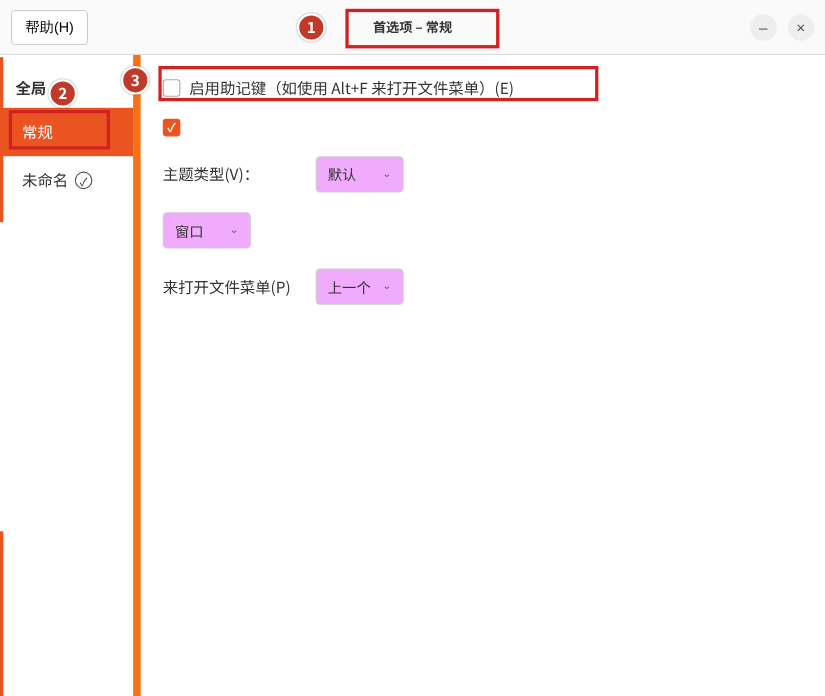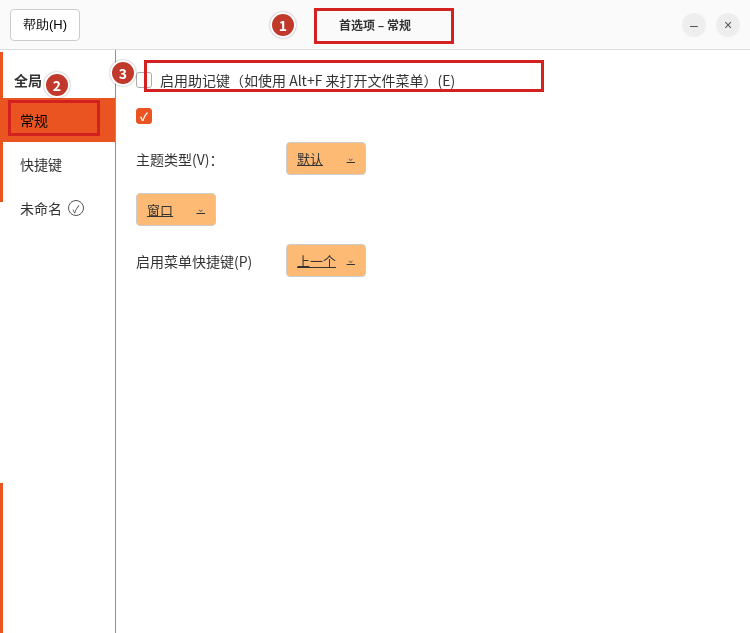--- a/index.html
+++ b/index.html
@@ -55,22 +55,22 @@
       justify-content: center;
       font-size: 14px;
       cursor: pointer;
       color: #555;
     }
     .content {
       display: flex;
       height: calc(100% - 50px);
     }
     .sidebar {
-      width: 116px;
-      border-right: 1px solid #f97316;
+      width: 128px;
+      border-right: 7px solid #f97316;
       background: #fff;
       padding-top: 12px;
     }
     .sidebar-header {
       font-size: 14px;
       font-weight: bold;
       padding: 8px 14px;
       color: #333;
       display: flex;
       justify-content: space-between;
@@ -79,21 +79,21 @@
     .sidebar-item {
       padding: 12px 20px;
       cursor: pointer;
       font-size: 14px;
       display: flex;
       align-items: center;
       gap: 6px;
     }
     .sidebar-item.active {
       background: #e95420;
-      color: #000000;
+      color: #ffffff;
     }
     .plus-icon {
       font-size: 16px;
       font-weight: normal;
     }
     .check-circle {
       display: inline-flex;
       width: 16px;
       height: 16px;
       border: 1.5px solid #555;
@@ -133,40 +133,39 @@
     .checkbox.checked::after {
       content: "✓";
       color: #fff;
       font-size: 11px;
       font-weight: bold;
     }
     .form-row {
       display: flex;
       align-items: center;
       margin-bottom: 18px;
-      gap: 20px;
+      gap: 9px;
       padding-left: 10px;
     }
     .form-label {
       width: 130px;
       font-size: 14px;
     }
     .select {
       border: 1px solid #ccc;
       border-radius: 4px;
       padding: 6px 10px;
       min-width: 80px;
       display: flex;
       align-items: flex-start;
       justify-content: space-between;
       gap: 10px;
-      background: #fdba74;
+      background: #f0abfc;
       cursor: pointer;
       font-size: 13px;
-      text-decoration: underline;
     }
     .chevron {
       font-size: 10px;
       color: #666;
     }
     
     .annot {
       position: absolute;
       border: 3px solid #d32020;
       pointer-events: none;
@@ -203,21 +202,20 @@
   <div class="win-controls">
     <button class="win-btn">–</button>
     <button class="win-btn">×</button>
   </div>
 </div>
 
 <div class="content">
   <div class="sidebar">
     <div class="sidebar-header">全局</div>
     <div class="sidebar-item active">常规</div>
-    <div class="sidebar-item">快捷键</div>
     <div class="sidebar-item">
       <span>未命名</span>
       <span class="check-circle">✓</span>
     </div>
   </div>
 
   <div class="main">
     <div class="row">
       <span class="checkbox"></span>
       <span>启用助记键（如使用 Alt+F 来打开文件菜单）(E)</span>
@@ -232,21 +230,21 @@
         <span class="chevron">⌄</span>
       </div>
     </div>
     <div class="form-row">
       <div class="select">
         <span>窗口</span>
         <span class="chevron">⌄</span>
       </div>
     </div>
     <div class="form-row">
-      <span class="form-label">启用菜单快捷键(P)</span>
+      <span class="form-label">来打开文件菜单(P)</span>
       <div class="select">
         <span>上一个</span>
         <span class="chevron">⌄</span>
       </div>
     </div>
   </div>
 </div>
 
 <div class="scroll-indicator" style="top:52px;height:150px;"></div>
 <div class="scroll-indicator" style="bottom:0;height:150px;"></div>

